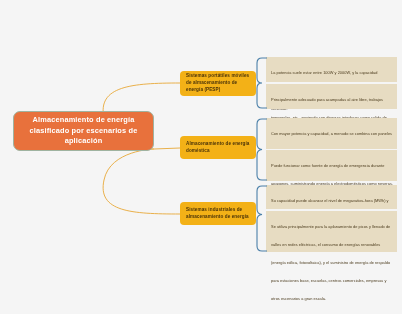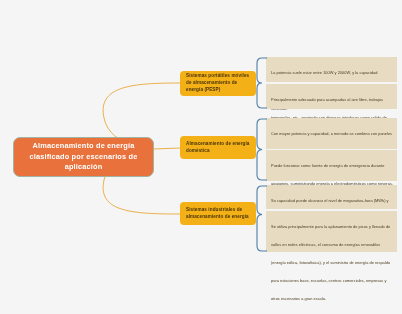--- a/index.html
+++ b/index.html
@@ -18,21 +18,21 @@
   #links {
     position:absolute;
     left:0; top:0;
     width:402px; height:314px;
     pointer-events:none;
   }
 
   
   .root-node {
     position:absolute;
-    left:13px; top:137px;
+    left:13px; top:111px;
     width:141px; height:40px;
     background:#e8713c;
     border:1px solid #9fb3a0;
     border-radius:7px;
     display:flex;
     align-items:center;
     justify-content:center;
     padding:2px 5px;
     z-index:4;
   }

